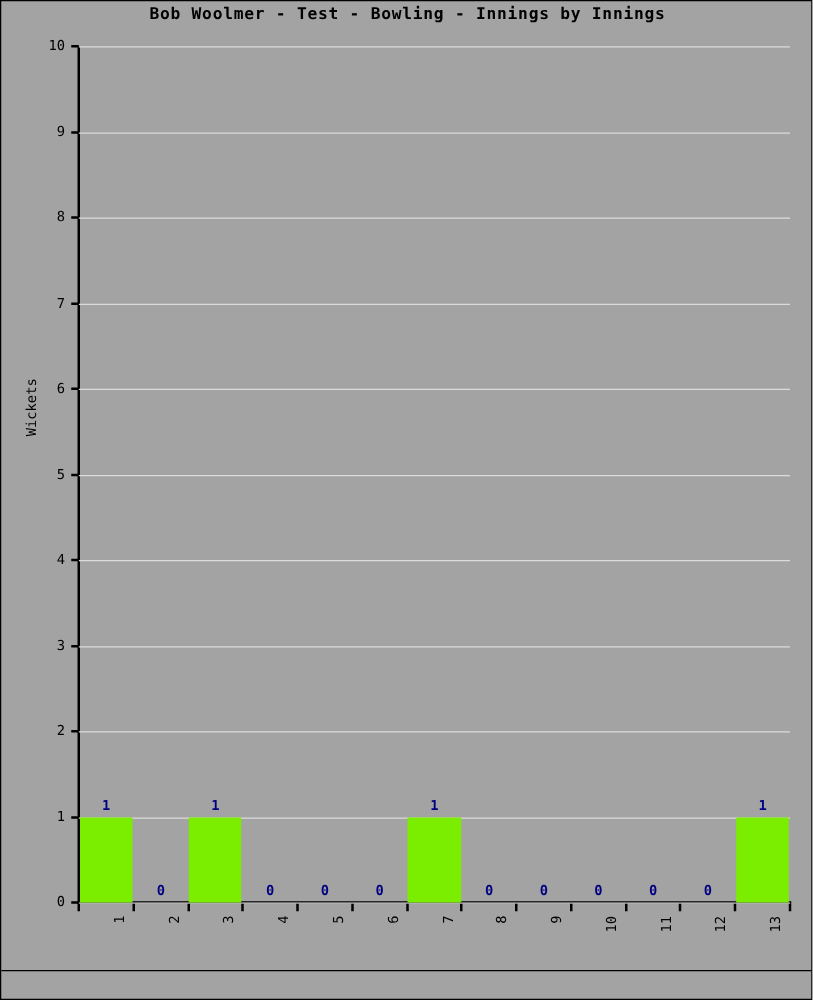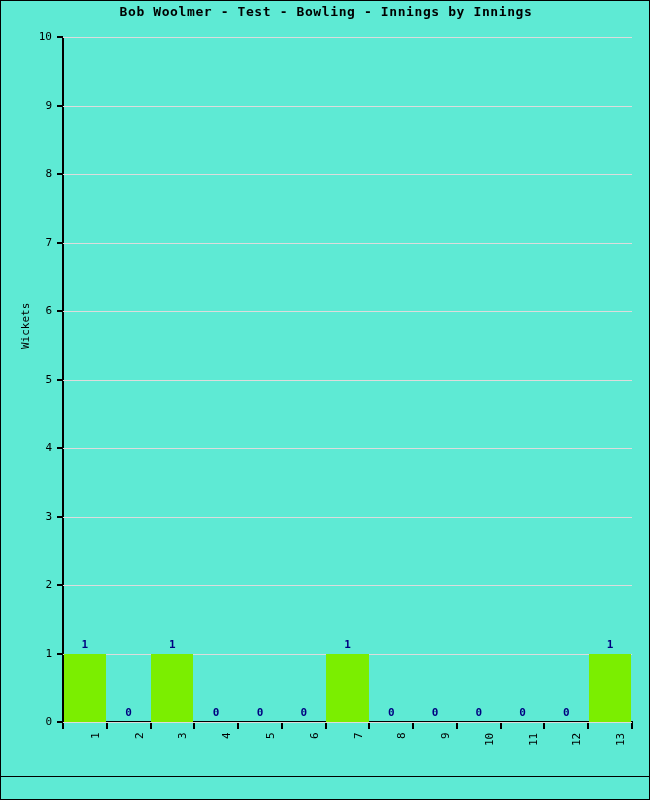--- a/index.html
+++ b/index.html
@@ -8,21 +8,21 @@
     background: #ffffff;
   }
   body {
     font-family: "DejaVu Sans Mono", monospace;
   }
 
   #page {
     position: relative;
     width: 650px;
     height: 800px;
-    background: #5eead4;
+    background: #a3a3a3;
     box-sizing: border-box;
     border: 1px solid #000000;
     overflow: hidden;
   }
 
   
   #chart-title {
     position: absolute;
     left: 0;
     top: 3px;

